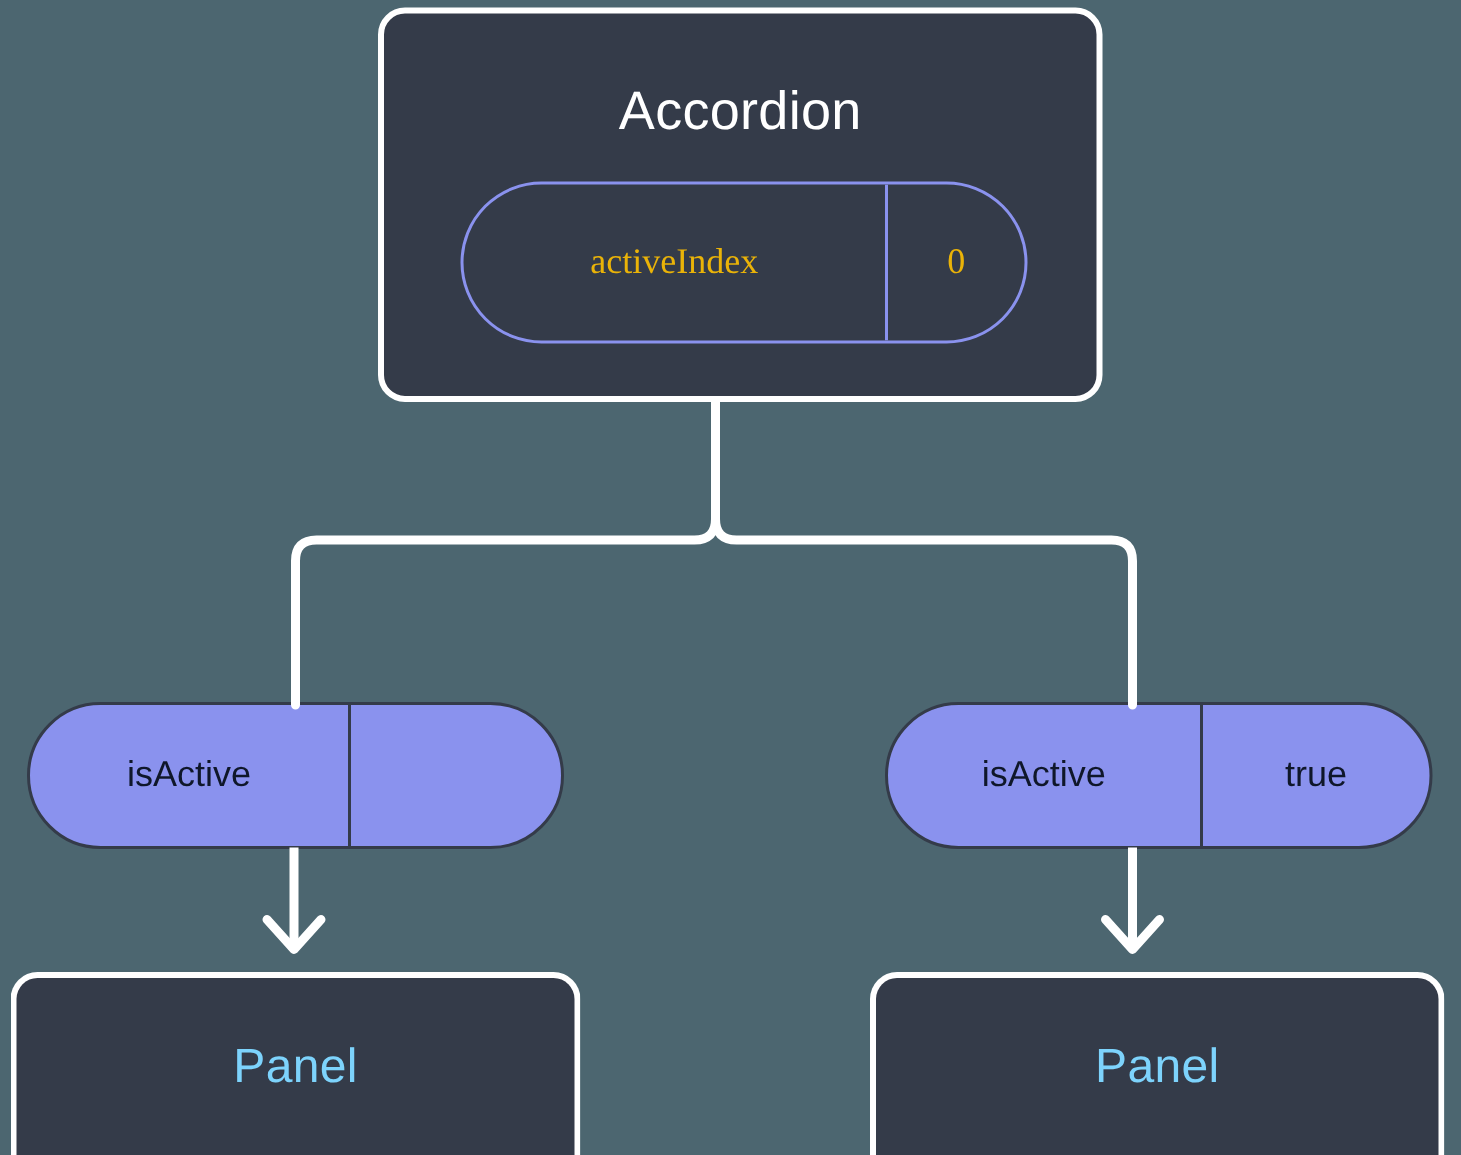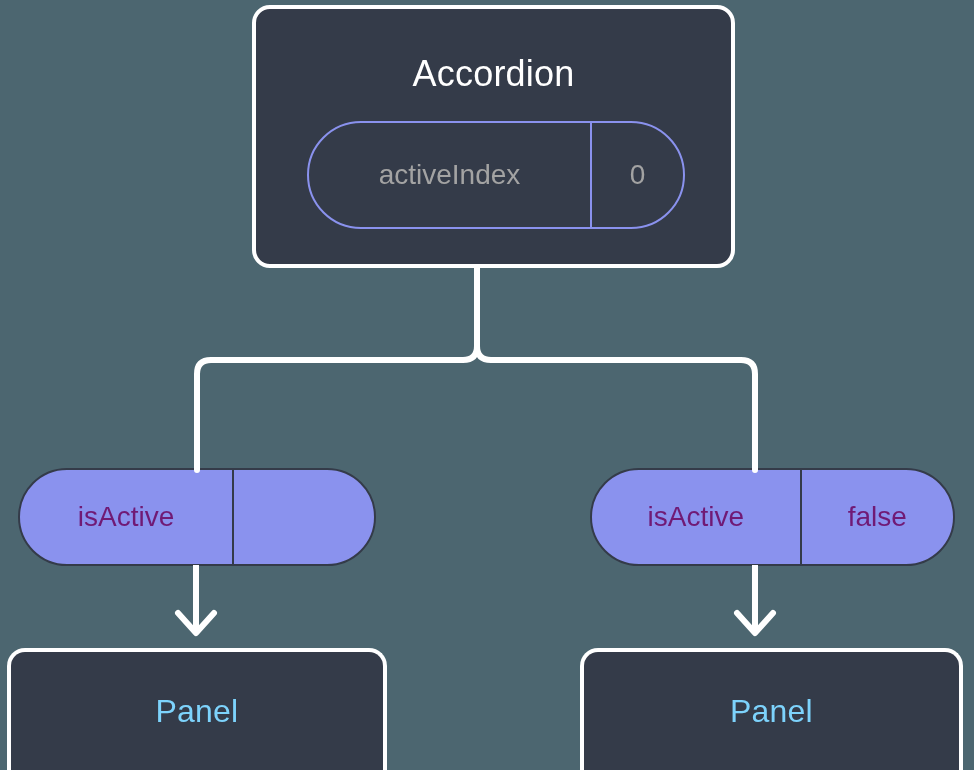--- a/index.html
+++ b/index.html
@@ -63,23 +63,24 @@
     border: 2px solid #8a92ee;
     border-radius: 999px;
     background: transparent;
     overflow: hidden;
   }
   .prop-pill-outline .pp-key,
   .prop-pill-outline .pp-val {
     display: flex;
     align-items: center;
     justify-content: center;
-    color: #a3a3a3;
-    font-size: 28px;
+    color: #eab308;
+    font-size: 24px;
     box-sizing: border-box;
+    font-family: Liberation Serif, serif;
   }
   .prop-pill-outline .pp-key {
     border-right: 2px solid #8a92ee;
   }
 
   
   .prop-pill-solid {
     position: absolute;
     display: flex;
     align-items: stretch;
@@ -87,22 +88,22 @@
     background: #8a92ee;
     border: 2px solid #343b49;
     border-radius: 999px;
     overflow: hidden;
   }
   .prop-pill-solid .pp-key,
   .prop-pill-solid .pp-val {
     display: flex;
     align-items: center;
     justify-content: center;
-    color: #701a75;
-    font-size: 28px;
+    color: #0f172a;
+    font-size: 24px;
     box-sizing: border-box;
   }
   .prop-pill-solid .pp-key {
     border-right: 2px solid #343b49;
   }
 
   .panel-label {
     position: absolute;
     left: 0;
     right: 0;
@@ -145,20 +146,20 @@
   <div class="prop-pill-solid" style="left:18px; top:468px; width:358px; height:98px;">
     <div class="pp-key" style="width:214px;">isActive</div>
   </div>
 
   <div class="node card" style="left:7px; top:648px; width:380px; height:122px; border-bottom:none; border-bottom-left-radius:0; border-bottom-right-radius:0;">
     <div class="panel-label">Panel</div>
   </div>
 
   <div class="prop-pill-solid" style="left:590px; top:468px; width:365px; height:98px;">
     <div class="pp-key" style="width:212px;">isActive</div>
-    <div class="pp-val" style="width:153px;">false</div>
+    <div class="pp-val" style="width:153px;">true</div>
   </div>
 
   <div class="node card" style="left:580px; top:648px; width:383px; height:122px; border-bottom:none; border-bottom-left-radius:0; border-bottom-right-radius:0;">
     <div class="panel-label">Panel</div>
   </div>
 
 </div>
 
 </body></html>

